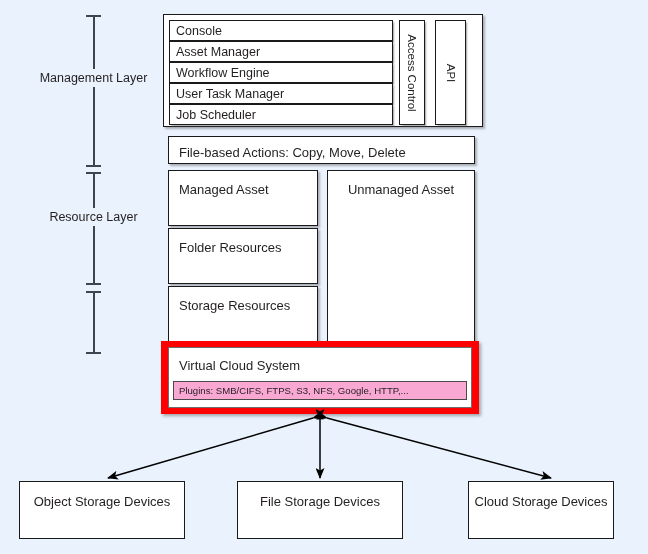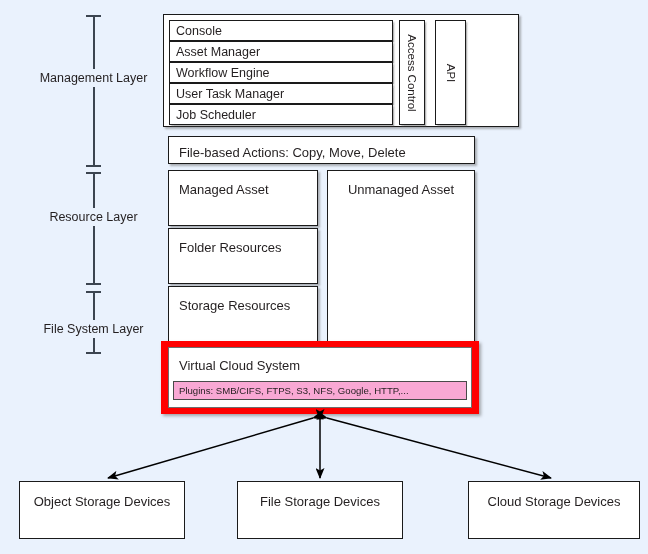--- a/index.html
+++ b/index.html
@@ -33,21 +33,21 @@
   }
   .lbl {
     color: #231f20;
     font-size: 12.5px;
     line-height: 1;
     white-space: nowrap;
   }
 
   
   .mgmt-wrap {
-    left: 163px; top: 14px; width: 356px; height: 113px;
+    left: 163px; top: 14px; width: 320px; height: 113px;
   }
   .row-box {
     left: 5px;
     width: 224px;
     height: 21px;
     border: 1.5px solid #1a1a1a;
     background: #fff;
     box-shadow: 1.5px 1.5px 1.5px rgba(110,110,110,0.5);
   }
   .row-box .lbl {
@@ -187,21 +187,20 @@
   <div class="layer-label" style="top:69px;">Management Layer</div>
 
   <div class="bracket-cap abs" style="top:172px;"></div>
   <div class="bracket-line abs" style="top:172px; height:113px;"></div>
   <div class="bracket-cap abs" style="top:283px;"></div>
   <div class="layer-label" style="top:208px;">Resource Layer</div>
 
   <div class="bracket-cap abs" style="top:291px;"></div>
   <div class="bracket-line abs" style="top:291px; height:63px;"></div>
   <div class="bracket-cap abs" style="top:352px;"></div>
-  <div class="layer-label" style="top:320px;">File System Layer</div>
 
   <div class="abs box box-shadow mgmt-wrap">
 
     <div class="abs row-box" style="top:5px;">
       <span class="lbl">Console</span>
     </div>
     <div class="abs row-box" style="top:26px;">
       <span class="lbl">Asset Manager</span>
     </div>
     <div class="abs row-box" style="top:47px;">
@@ -260,17 +259,17 @@
       <line x1="327" y1="418" x2="551" y2="478"></line>
     </g>
   </svg>
 
   <div class="abs dev-box" style="left:237px; top:481px; width:166px;">
     <span class="dev-lbl">File Storage Devices</span>
   </div>
   <div class="abs dev-box" style="left:19px; top:481px; width:166px;">
     <span class="dev-lbl">Object Storage Devices</span>
   </div>
-  <div class="abs dev-box" style="left:468px; top:481px; width:172px;padding-left:9px;">
+  <div class="abs dev-box" style="left:468px; top:481px; width:146px;padding-left:9px;">
     <span class="dev-lbl">Cloud Storage Devices</span>
   </div>
 
 </div>
 
 </body></html>

